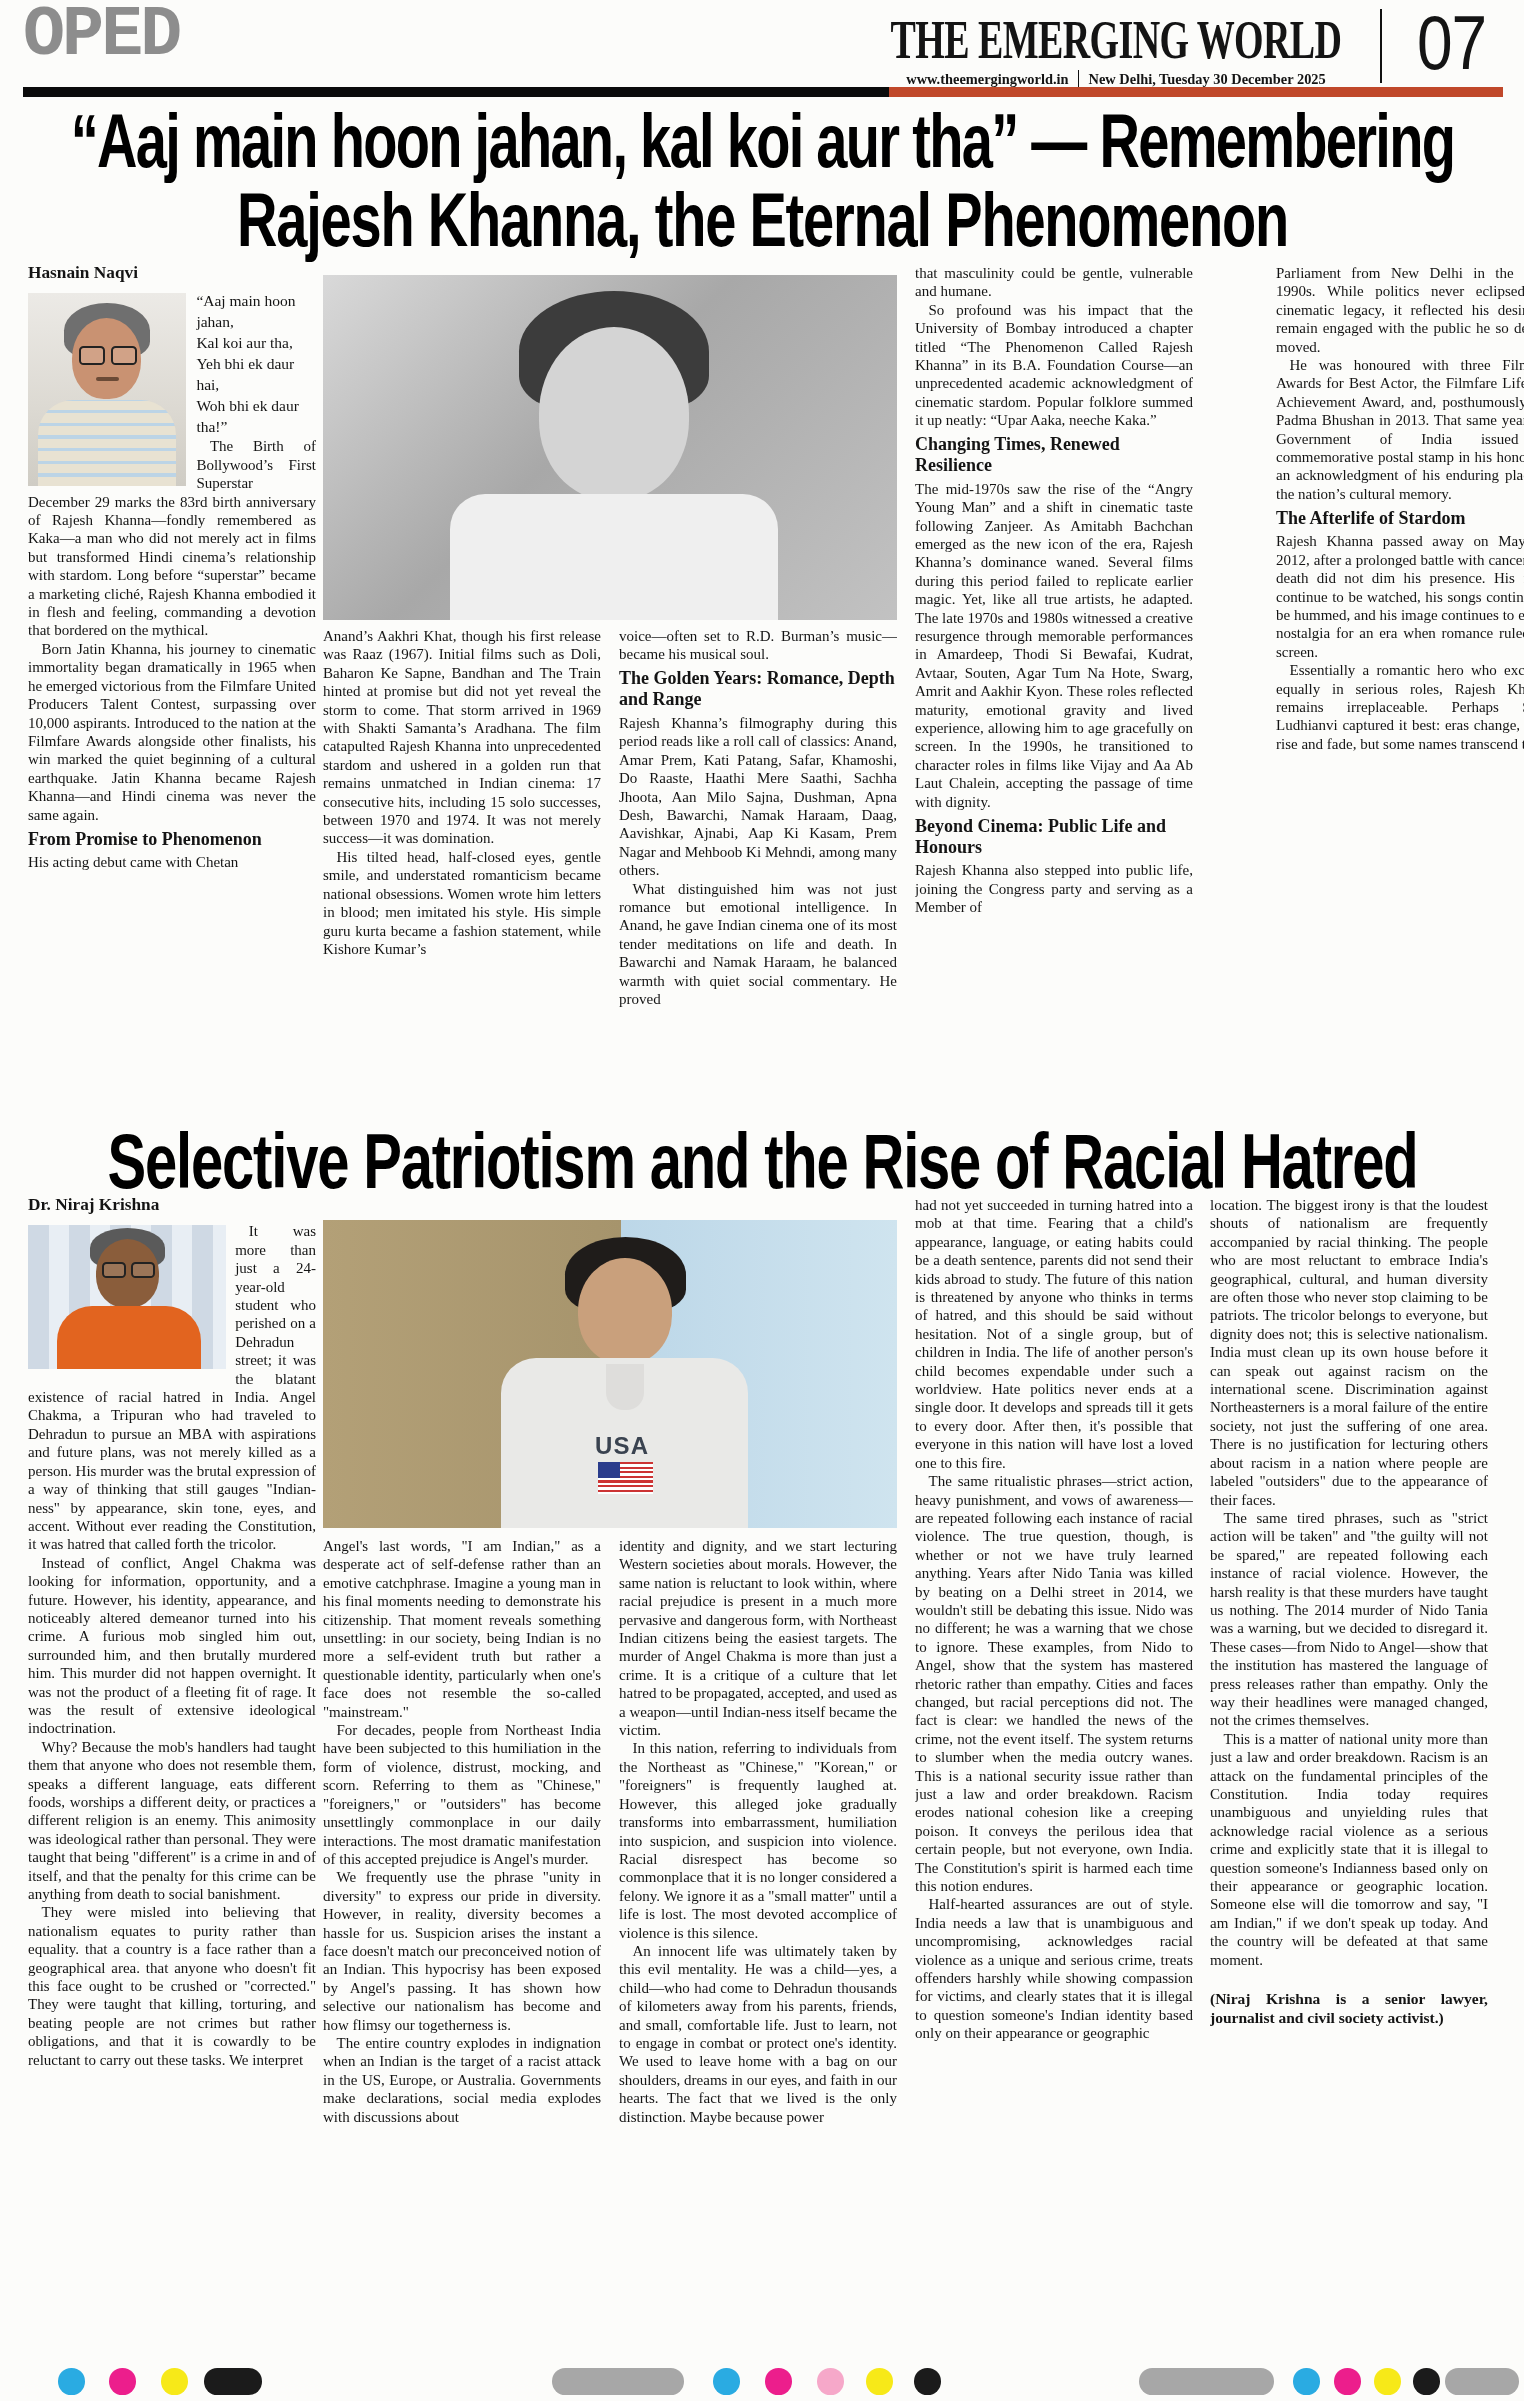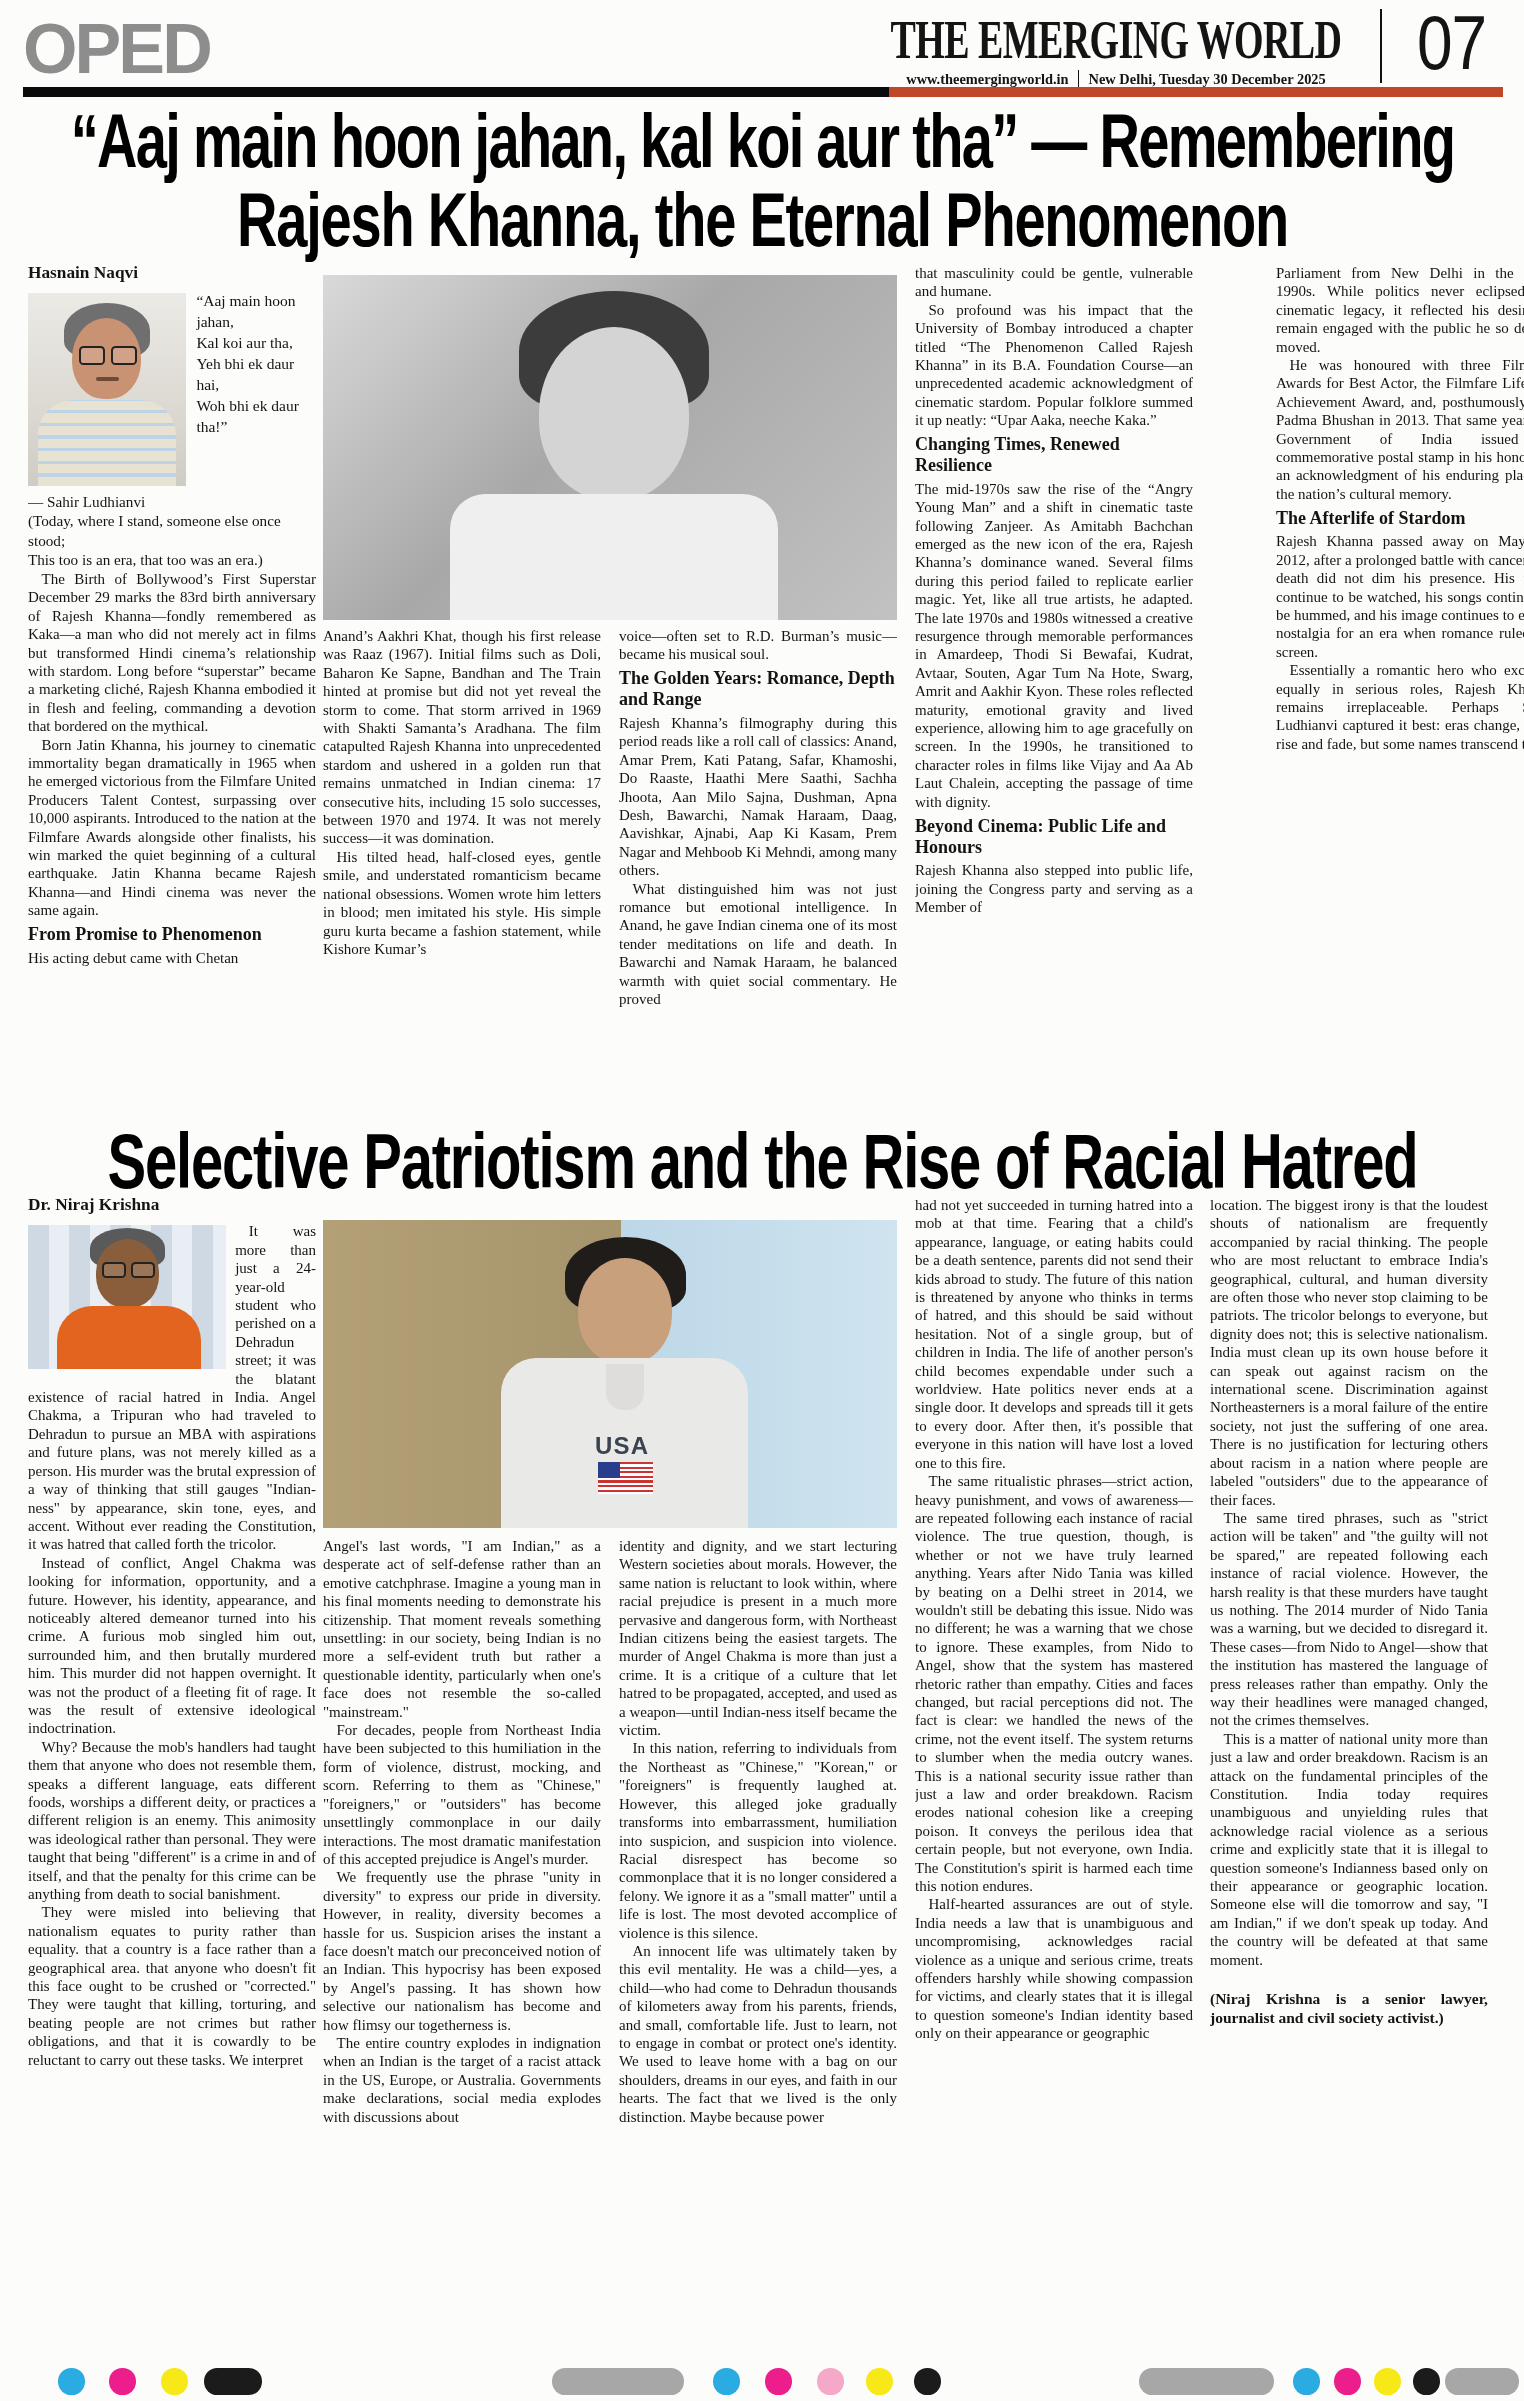--- a/index.html
+++ b/index.html
@@ -1,19 +1,19 @@
 <!DOCTYPE html>
 <html style="font-size:9.2px"><head>
 <meta charset="utf-8">
 <style>
   html,body{margin:0;padding:0;background:#e9e9e7;}
   .page{position:relative;width:1525px;height:2401px;background:#fcfcfa;overflow:hidden;
         font-family:"Liberation Serif",serif;color:#141414;}
   
-  .oped{position:absolute;left:23px;top:14px;font-family:Liberation Sans, sans-serif;
+  .oped{position:absolute;left:23px;top:1px;font-family:Liberation Mono, monospace;
         font-size:70px;font-weight:700;letter-spacing:-2.9px;color:#8d8d8d;line-height:1;}
   .masthead{position:absolute;left:863px;top:11.5px;width:506px;text-align:center;
         font-size:38px;font-weight:700;letter-spacing:-0.6px;white-space:nowrap;
         transform:scaleY(1.45);transform-origin:center top;line-height:1;}
   .mast-sub{position:absolute;left:863px;top:70px;width:506px;display:flex;
         justify-content:center;align-items:center;gap:9.2px;font-size:14.4px;font-weight:700;}
   .mast-sub .vsep{width:1.7px;height:19.6px;background:#111;}
   .head-vline{position:absolute;left:1380px;top:9.2px;width:1.7px;height:74px;background:#111;}
   .pageno{position:absolute;left:1388px;top:3.5px;width:127px;text-align:center;
         font-family:"Liberation Sans",sans-serif;font-size:64px;font-weight:400;
@@ -87,23 +87,20 @@
           <span style="width:22px;height:15px;"></span>
           <span style="width:22px;height:15px;"></span>
         </div>
       <div style="position:absolute;left:68px;top:84px;width:23px;height:4.6px;background:#6b4a36;border-radius:2.3px;"></div>
       <div class="torso-shape" style="left:10.4px;top:107px;width:138px;height:86px;background:repeating-linear-gradient(0deg,#e8e2d2 0 9.2px,#bcd4e6 9.2px 12.7px),repeating-linear-gradient(90deg,rgba(160,120,80,.35) 0 10.4px,rgba(255,255,255,0) 10.4px 21px);"></div>
     </div>
   <div class="quote">“Aaj main hoon jahan,
 Kal koi aur tha,
 Yeh bhi ek daur hai,
 Woh bhi ek daur tha!”</div>
-      <div class="attrib">— Sahir Ludhianvi
-(Today, where I stand, someone else once stood;
-This too is an era, that too was an era.)</div>
       <p class="para">The Birth of Bollywood’s First Superstar December 29 marks the 83rd birth anniversary of Rajesh Khanna—fondly remembered as Kaka—a man who did not merely act in films but transformed Hindi cinema’s relationship with stardom. Long before “superstar” became a marketing cliché, Rajesh Khanna embodied it in flesh and feeling, commanding a devotion that bordered on the mythical.</p>
       <p class="para">Born Jatin Khanna, his journey to cinematic immortality began dramatically in 1965 when he emerged victorious from the Filmfare United Producers Talent Contest, surpassing over 10,000 aspirants. Introduced to the nation at the Filmfare Awards alongside other finalists, his win marked the quiet beginning of a cultural earthquake. Jatin Khanna became Rajesh Khanna—and Hindi cinema was never the same again.</p>
       <h3 class="subhead">From Promise to Phenomenon</h3>
       <p class="para">His acting debut came with Chetan</p>
     </div>
 
   <div class="photo ph-rajesh" style="left:323px;top:275px;width:574px;height:345px;">
     <div class="hair-shape" style="left:196px;top:16px;width:190px;height:121px;background:#3c3c3c;"></div>
     <div class="head-shape" style="left:216px;top:52px;width:150px;height:173px;background:#d4d4d4;"></div>
     <div class="torso-shape" style="left:127px;top:219px;width:328px;height:127px;background:#efefef;"></div>

